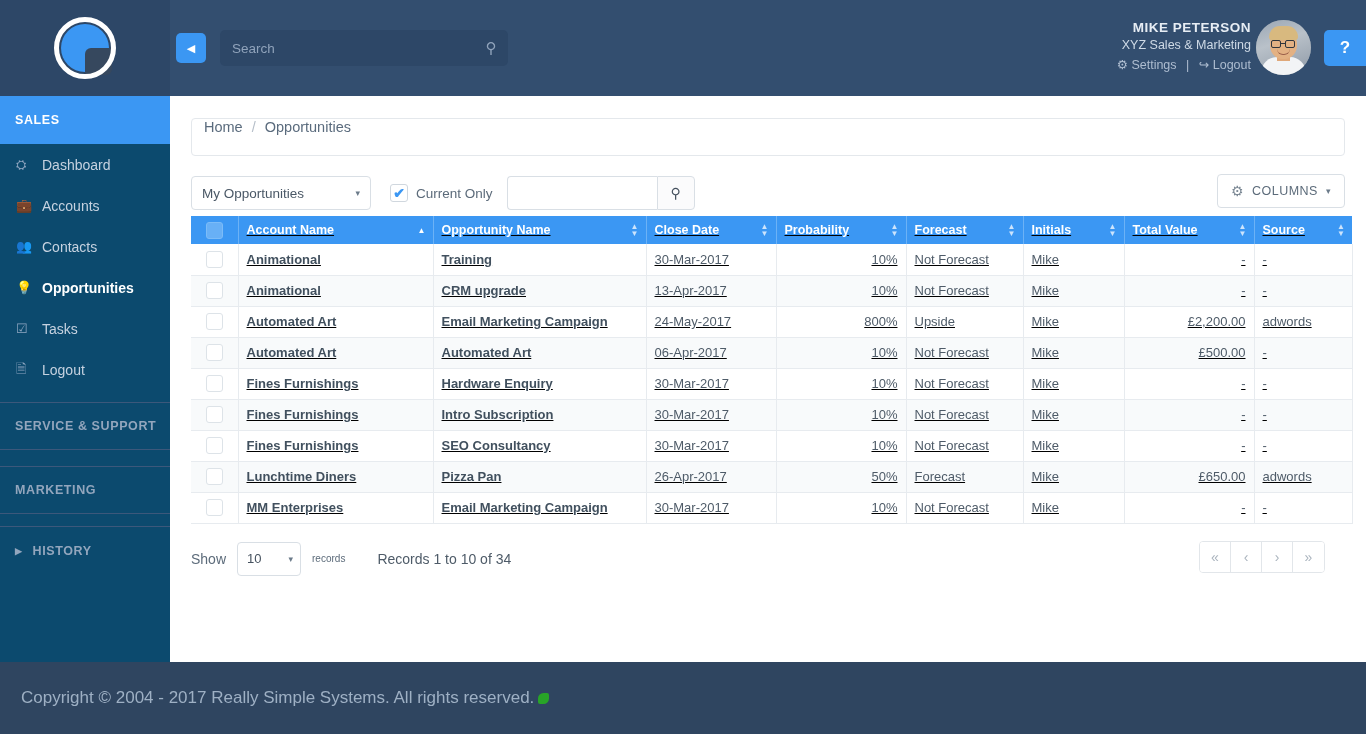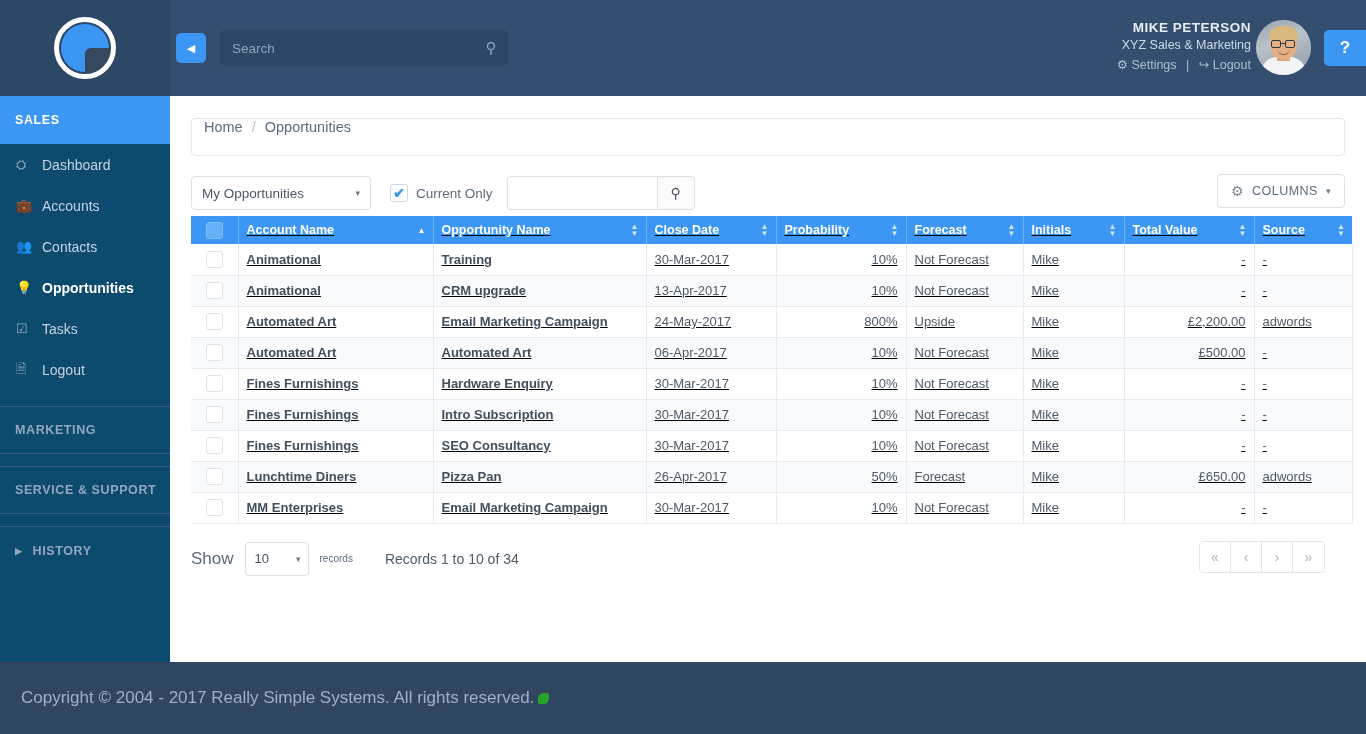--- a/index.html
+++ b/index.html
@@ -250,21 +250,21 @@
   .c-fore { width: 117px; }
   .c-init { width: 101px; }
   .c-tot  { width: 130px; }
   .c-src  { width: 98px; }
 
   
   #pagerow {
     margin-top: 14px; height: 42px;
     display: flex; align-items: center; position: relative;
   }
-  .show-lbl { font-size: 17px; color: #5c6b7a; margin-right: 11px; }
+  .show-lbl { font-size: 14px; color: #5c6b7a; margin-right: 11px; }
   .page-sel {
     width: 64px; height: 34px; border: 1px solid #d9dfe5; border-radius: 4px;
     background: #fff; display: flex; align-items: center; padding: 0 9px;
     font-size: 13px; color: #46525f; position: relative; cursor: pointer;
   }
   .page-sel .caret { position: absolute; right: 7px; font-size: 9px; color: #6b7b8a; }
   .rec-lbl { font-size: 10px; color: #5c6b7a; margin-left: 11px; }
   .rec-info { font-size: 14px; color: #4e5b68; margin-left: 32px; }
 
   #pager {
@@ -329,25 +329,25 @@
   </div>
   <div class="nav-item">
     <span class="ico">☑</span>
     <span class="nav-label">Tasks</span>
   </div>
   <div class="nav-item">
     <span class="ico">🗎</span>
     <span class="nav-label">Logout</span>
   </div>
 
+  <div class="nav-group-head dim" style="margin-top:12px;">
+    <span>SERVICE &amp; SUPPORT</span>
+  </div>
   <div class="nav-group-head dim" style="margin-top:16px;">
     <span>MARKETING</span>
-  </div>
-  <div class="nav-group-head dim" style="margin-top:12px;">
-    <span>SERVICE &amp; SUPPORT</span>
   </div>
   <div class="nav-group-head history" style="margin-top:12px;">
     <span class="history-caret">▶</span>
     <span>HISTORY</span>
   </div>
 </div>
 
 <div id="topbar">
   <div id="collapse-btn">
     <span>◀</span>

